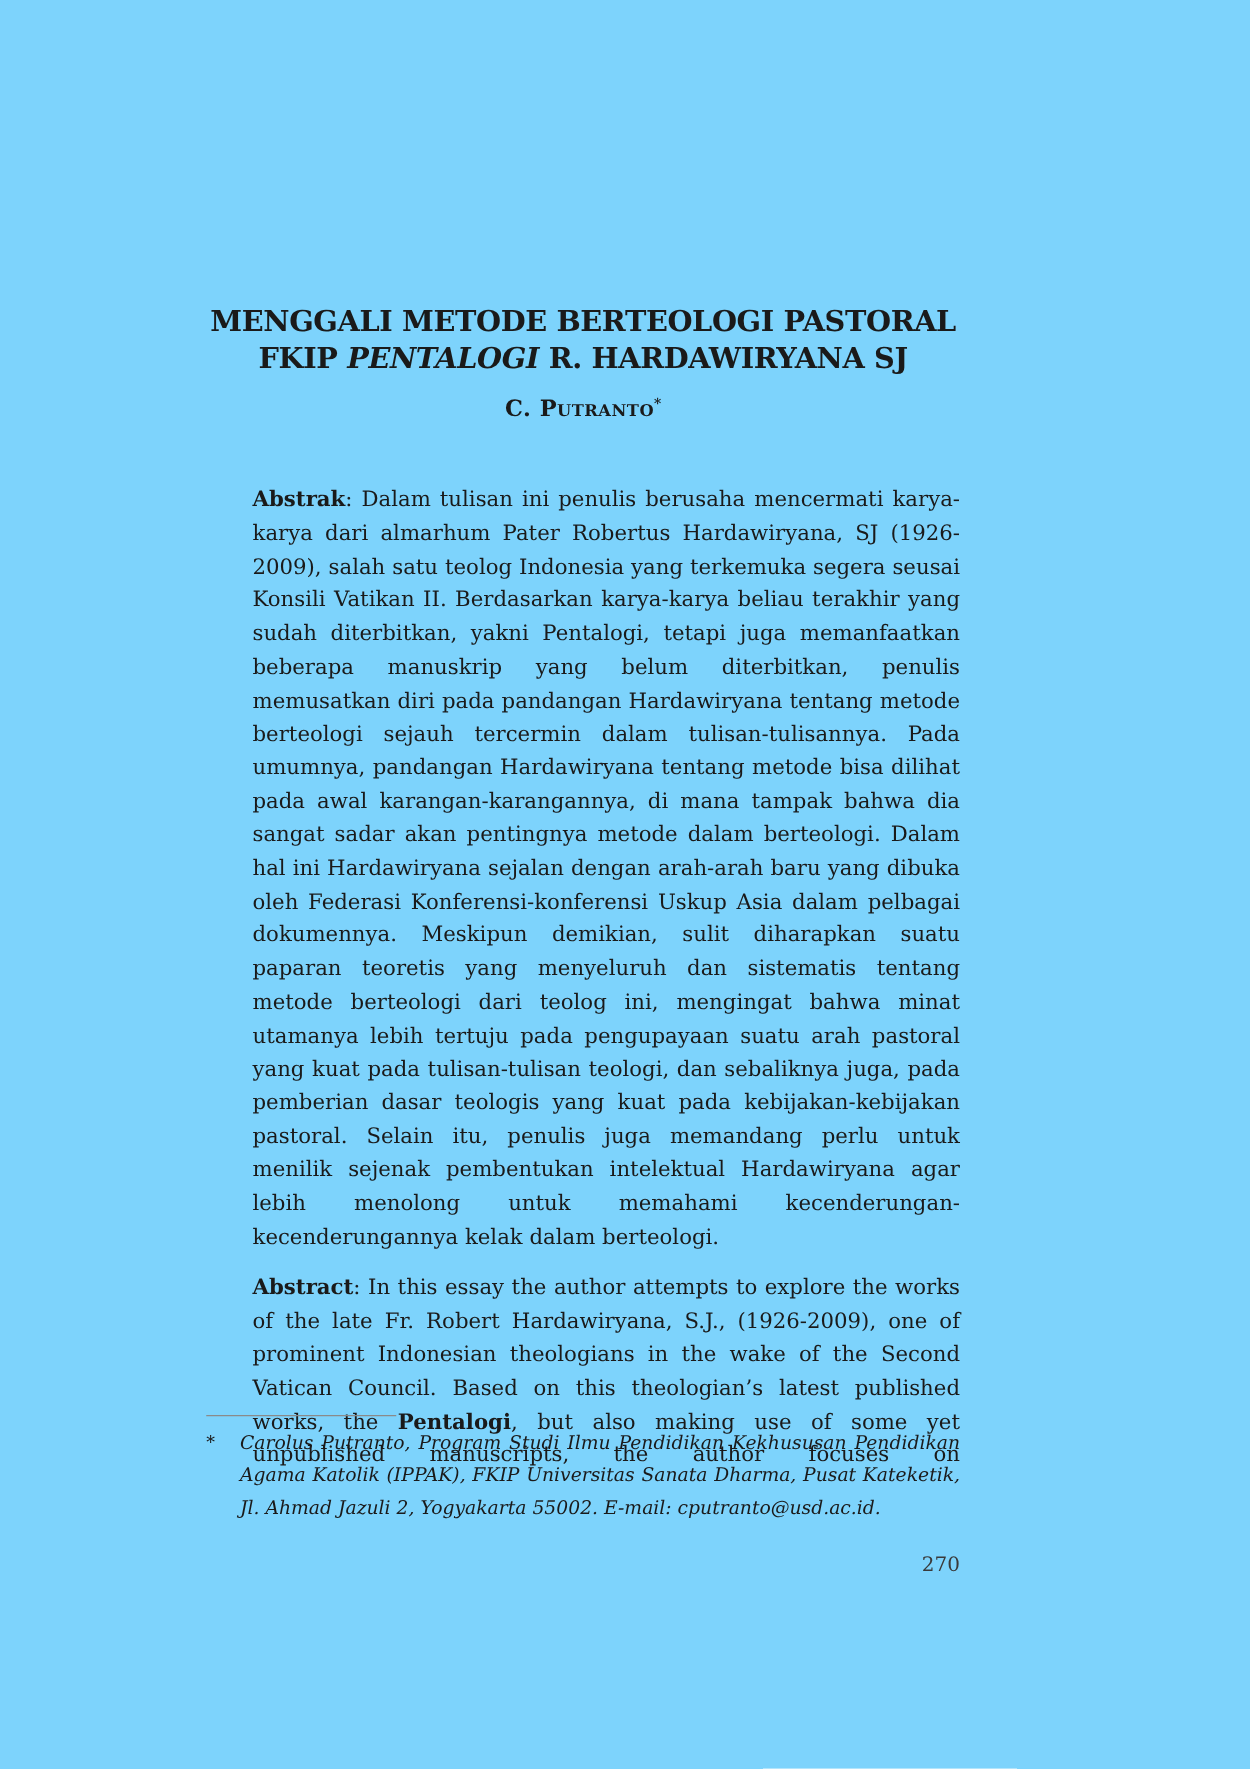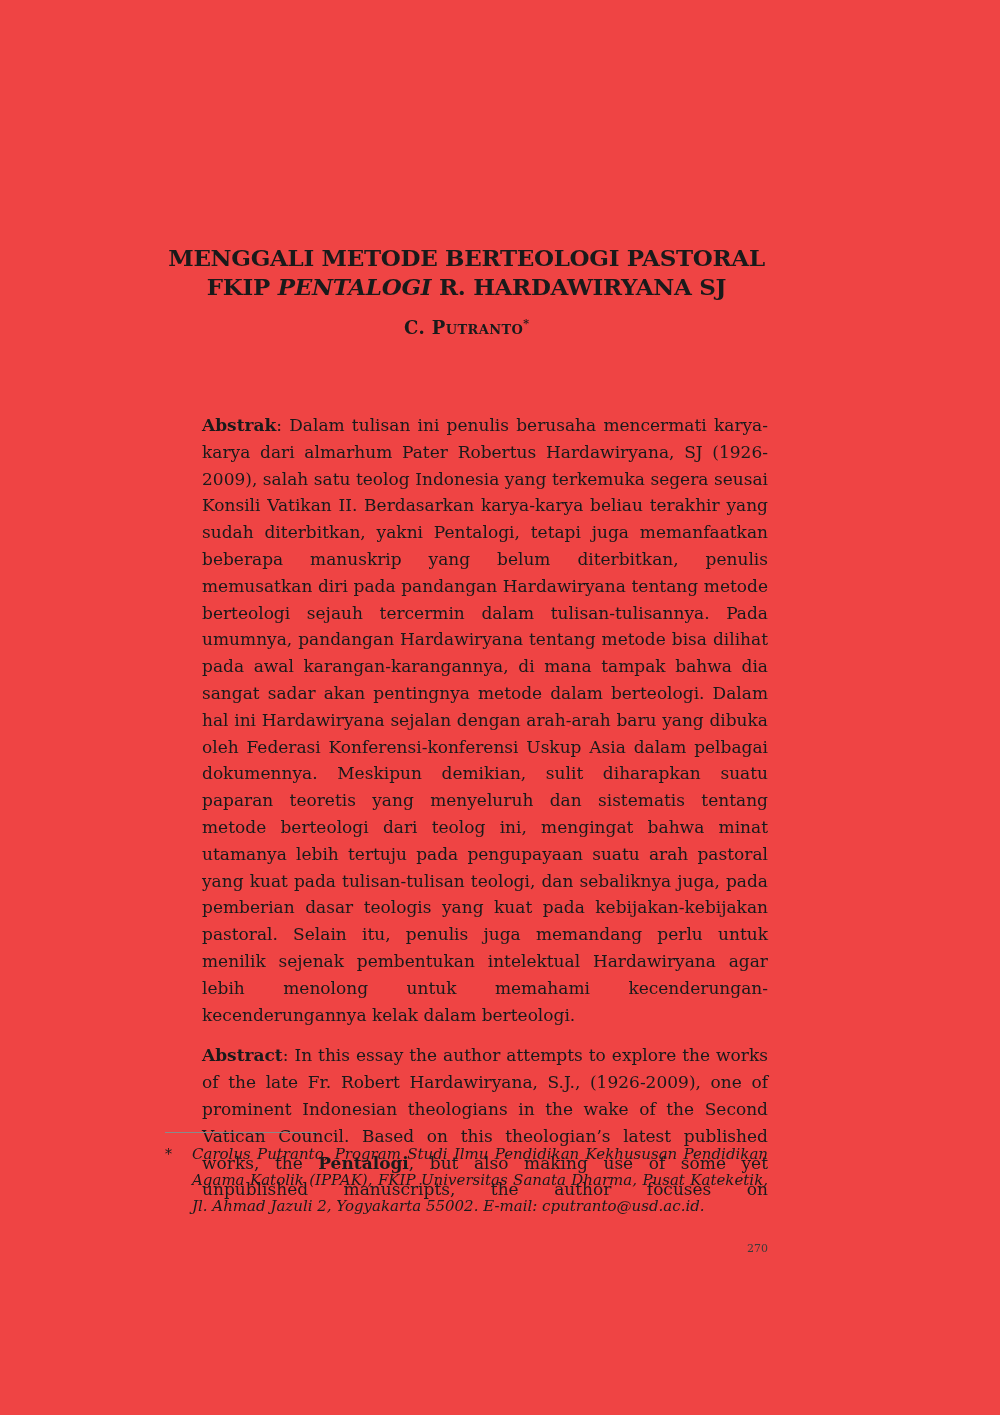--- a/index.html
+++ b/index.html
@@ -1,21 +1,21 @@
 <!DOCTYPE html>
 <html><head>
 <meta charset="utf-8">
 <style>
   * { margin: 0; padding: 0; box-sizing: border-box; }
   html, body { background: #ffffff; }
   .page {
     position: relative;
     width: 1000px;
     height: 1415px;
-    background: #ef4444;
+    background: #7dd3fc;
     font-family: "DejaVu Serif", serif;
     color: #1a1a1a;
     overflow: hidden;
   }
   .type-area {
     position: absolute;
     left: 165px;
     top: 243px;
     width: 603px;
   }
@@ -44,21 +44,21 @@
     line-height: 0;
   }
   .para {
     margin-left: 37px;
     width: 566px;
     font-size: 17px;
     line-height: 26.8px;
     text-align: justify;
     text-justify: inter-word;
   }
-  .abstract-id { margin-top: 72px; }
+  .abstract-id { margin-top: 47px; }
   .keywords   { margin-top: 14px; }
   .abstract-en { margin-top: 14px; text-align-last: justify; }
   .seg-bold { font-weight: bold; }
   .seg-italic { font-style: italic; }
   .footnote-block {
     position: absolute;
     left: 165px;
     top: 1132px;
     width: 603px;
   }
@@ -82,21 +82,21 @@
     flex: 1;
     text-align: justify;
     text-justify: inter-word;
   }
   .page-number {
     position: absolute;
     top: 1242px;
     left: 165px;
     width: 603px;
     text-align: right;
-    font-size: 11px;
+    font-size: 16px;
     color: #3a3a3a;
   }
 </style>
 </head>
 <body>
 
 <div class="page">
   <div class="type-area">
 
     <h1 class="title"><span>MENGGALI METODE BERTEOLOGI PASTORAL</span><br><span><span>FKIP </span><span class="seg-italic">PENTALOGI</span><span> R. HARDAWIRYANA SJ</span></span></h1>

